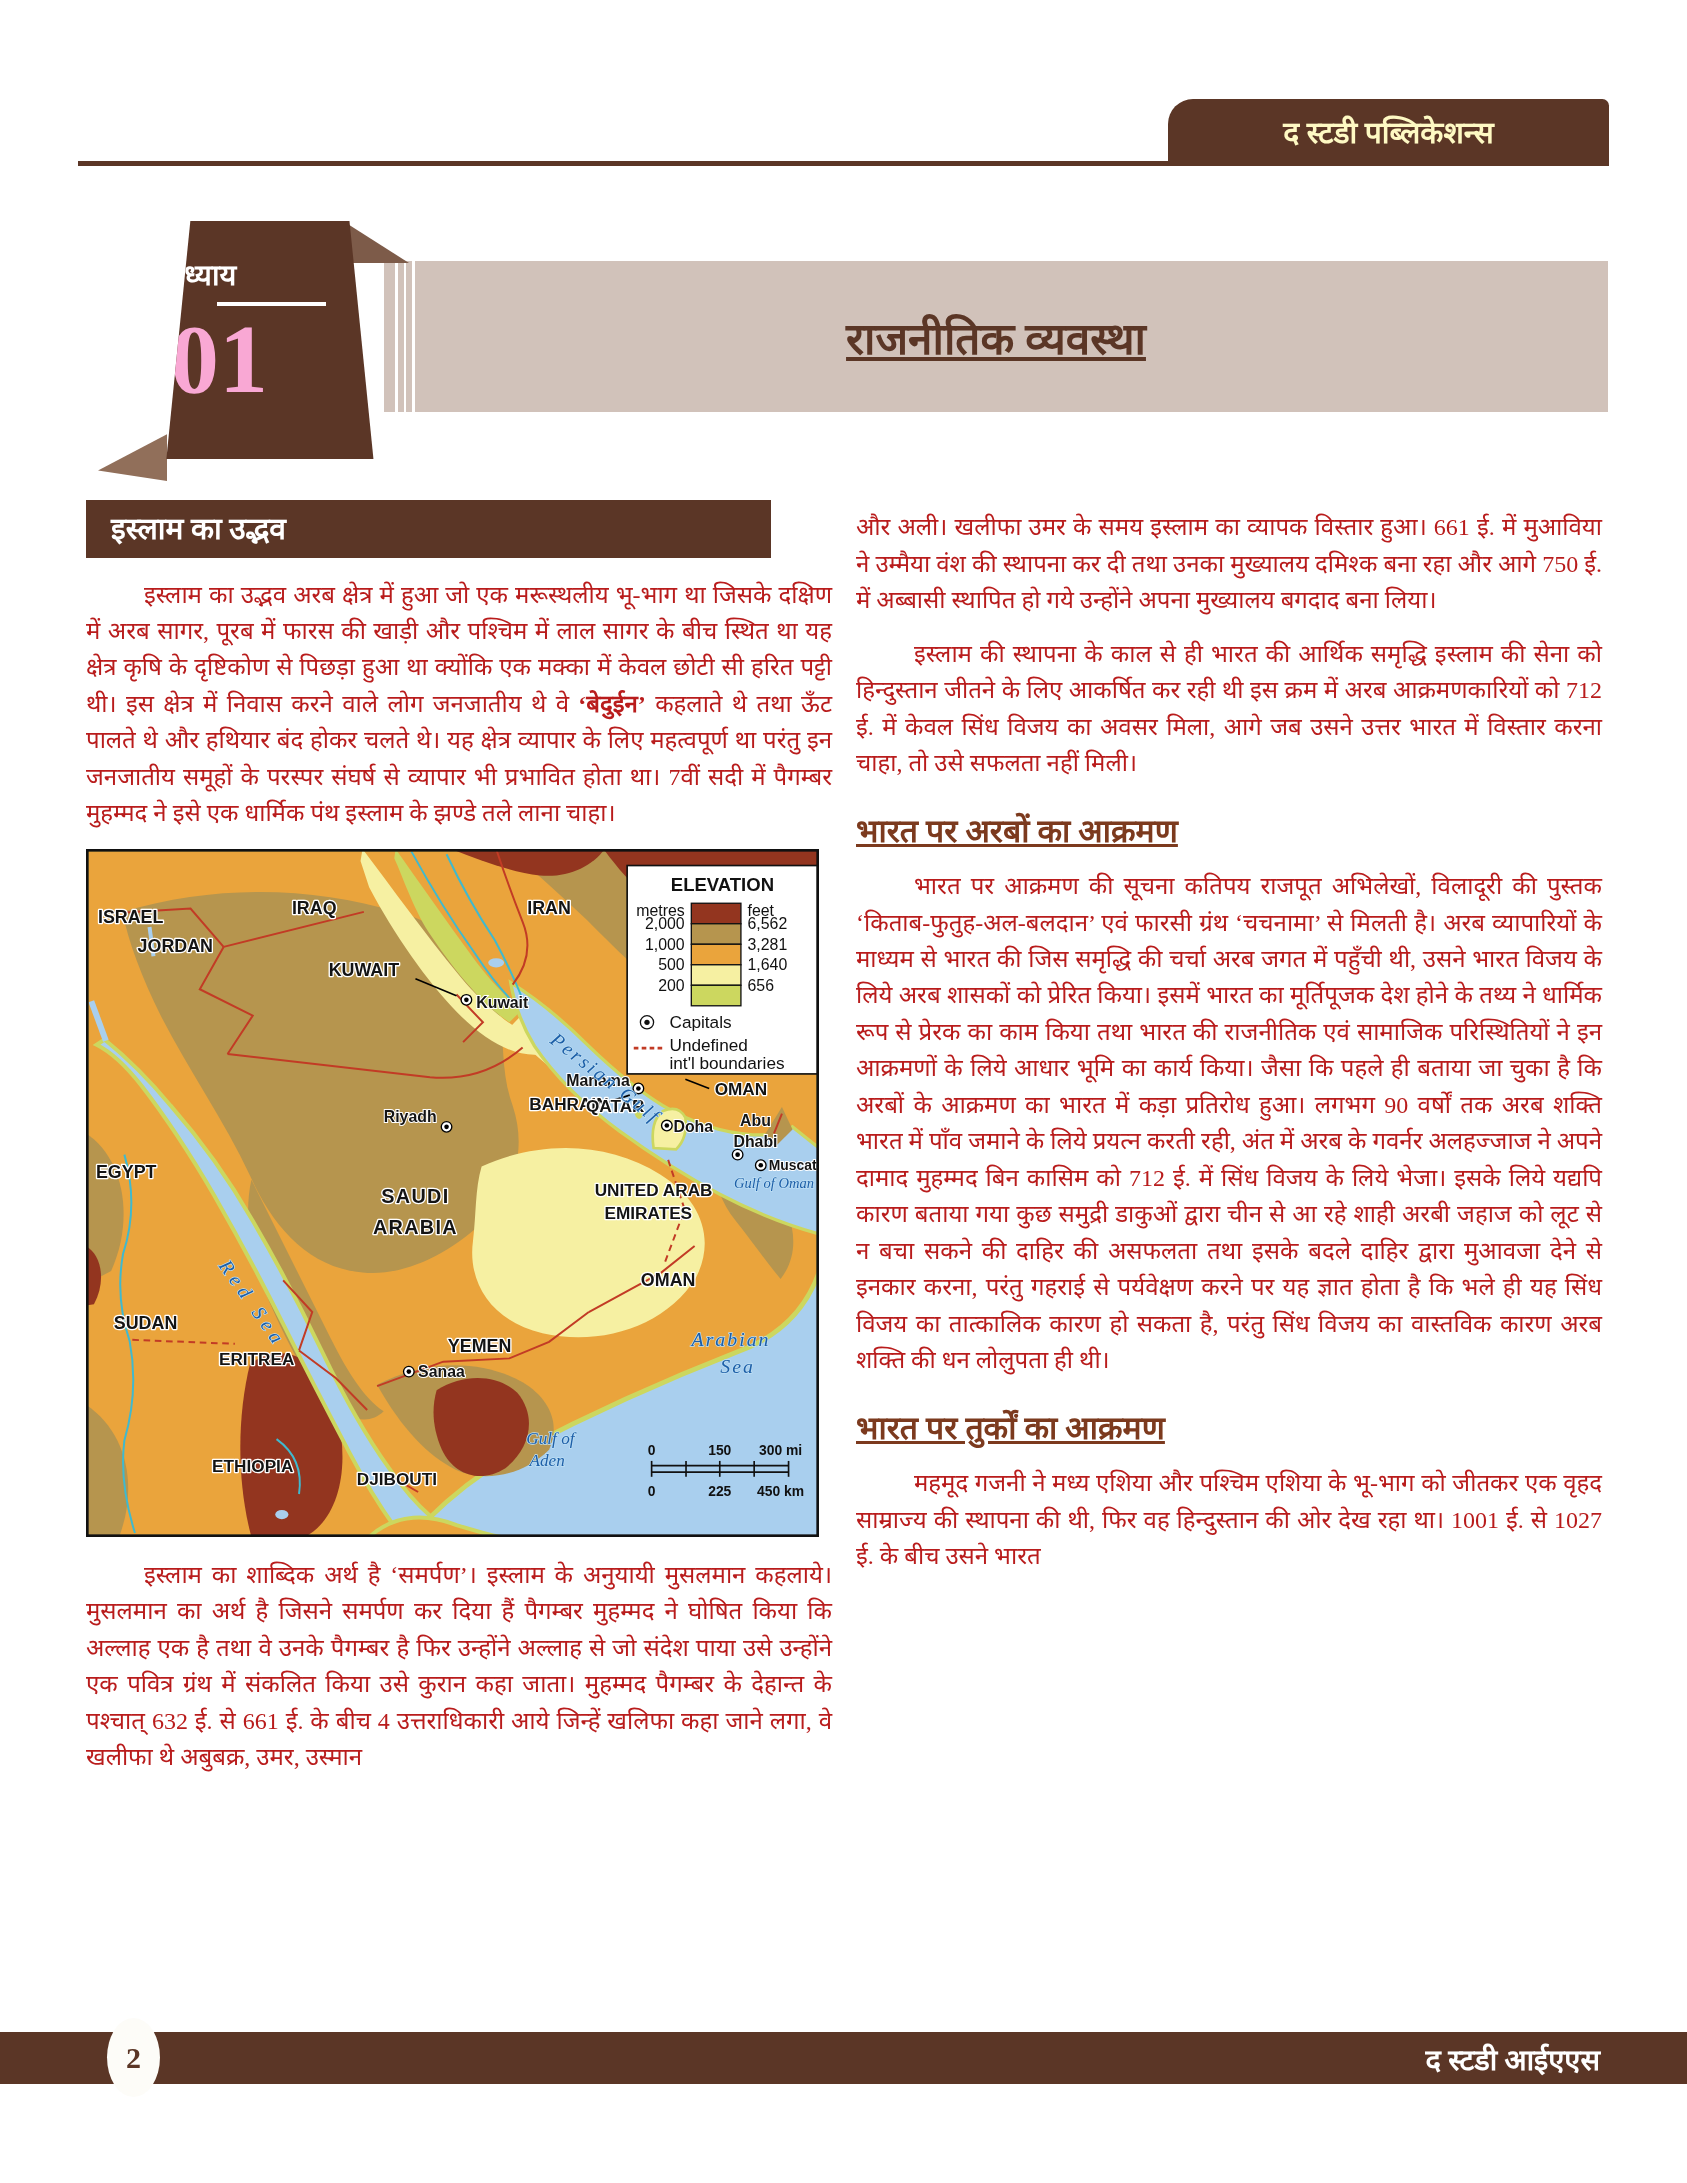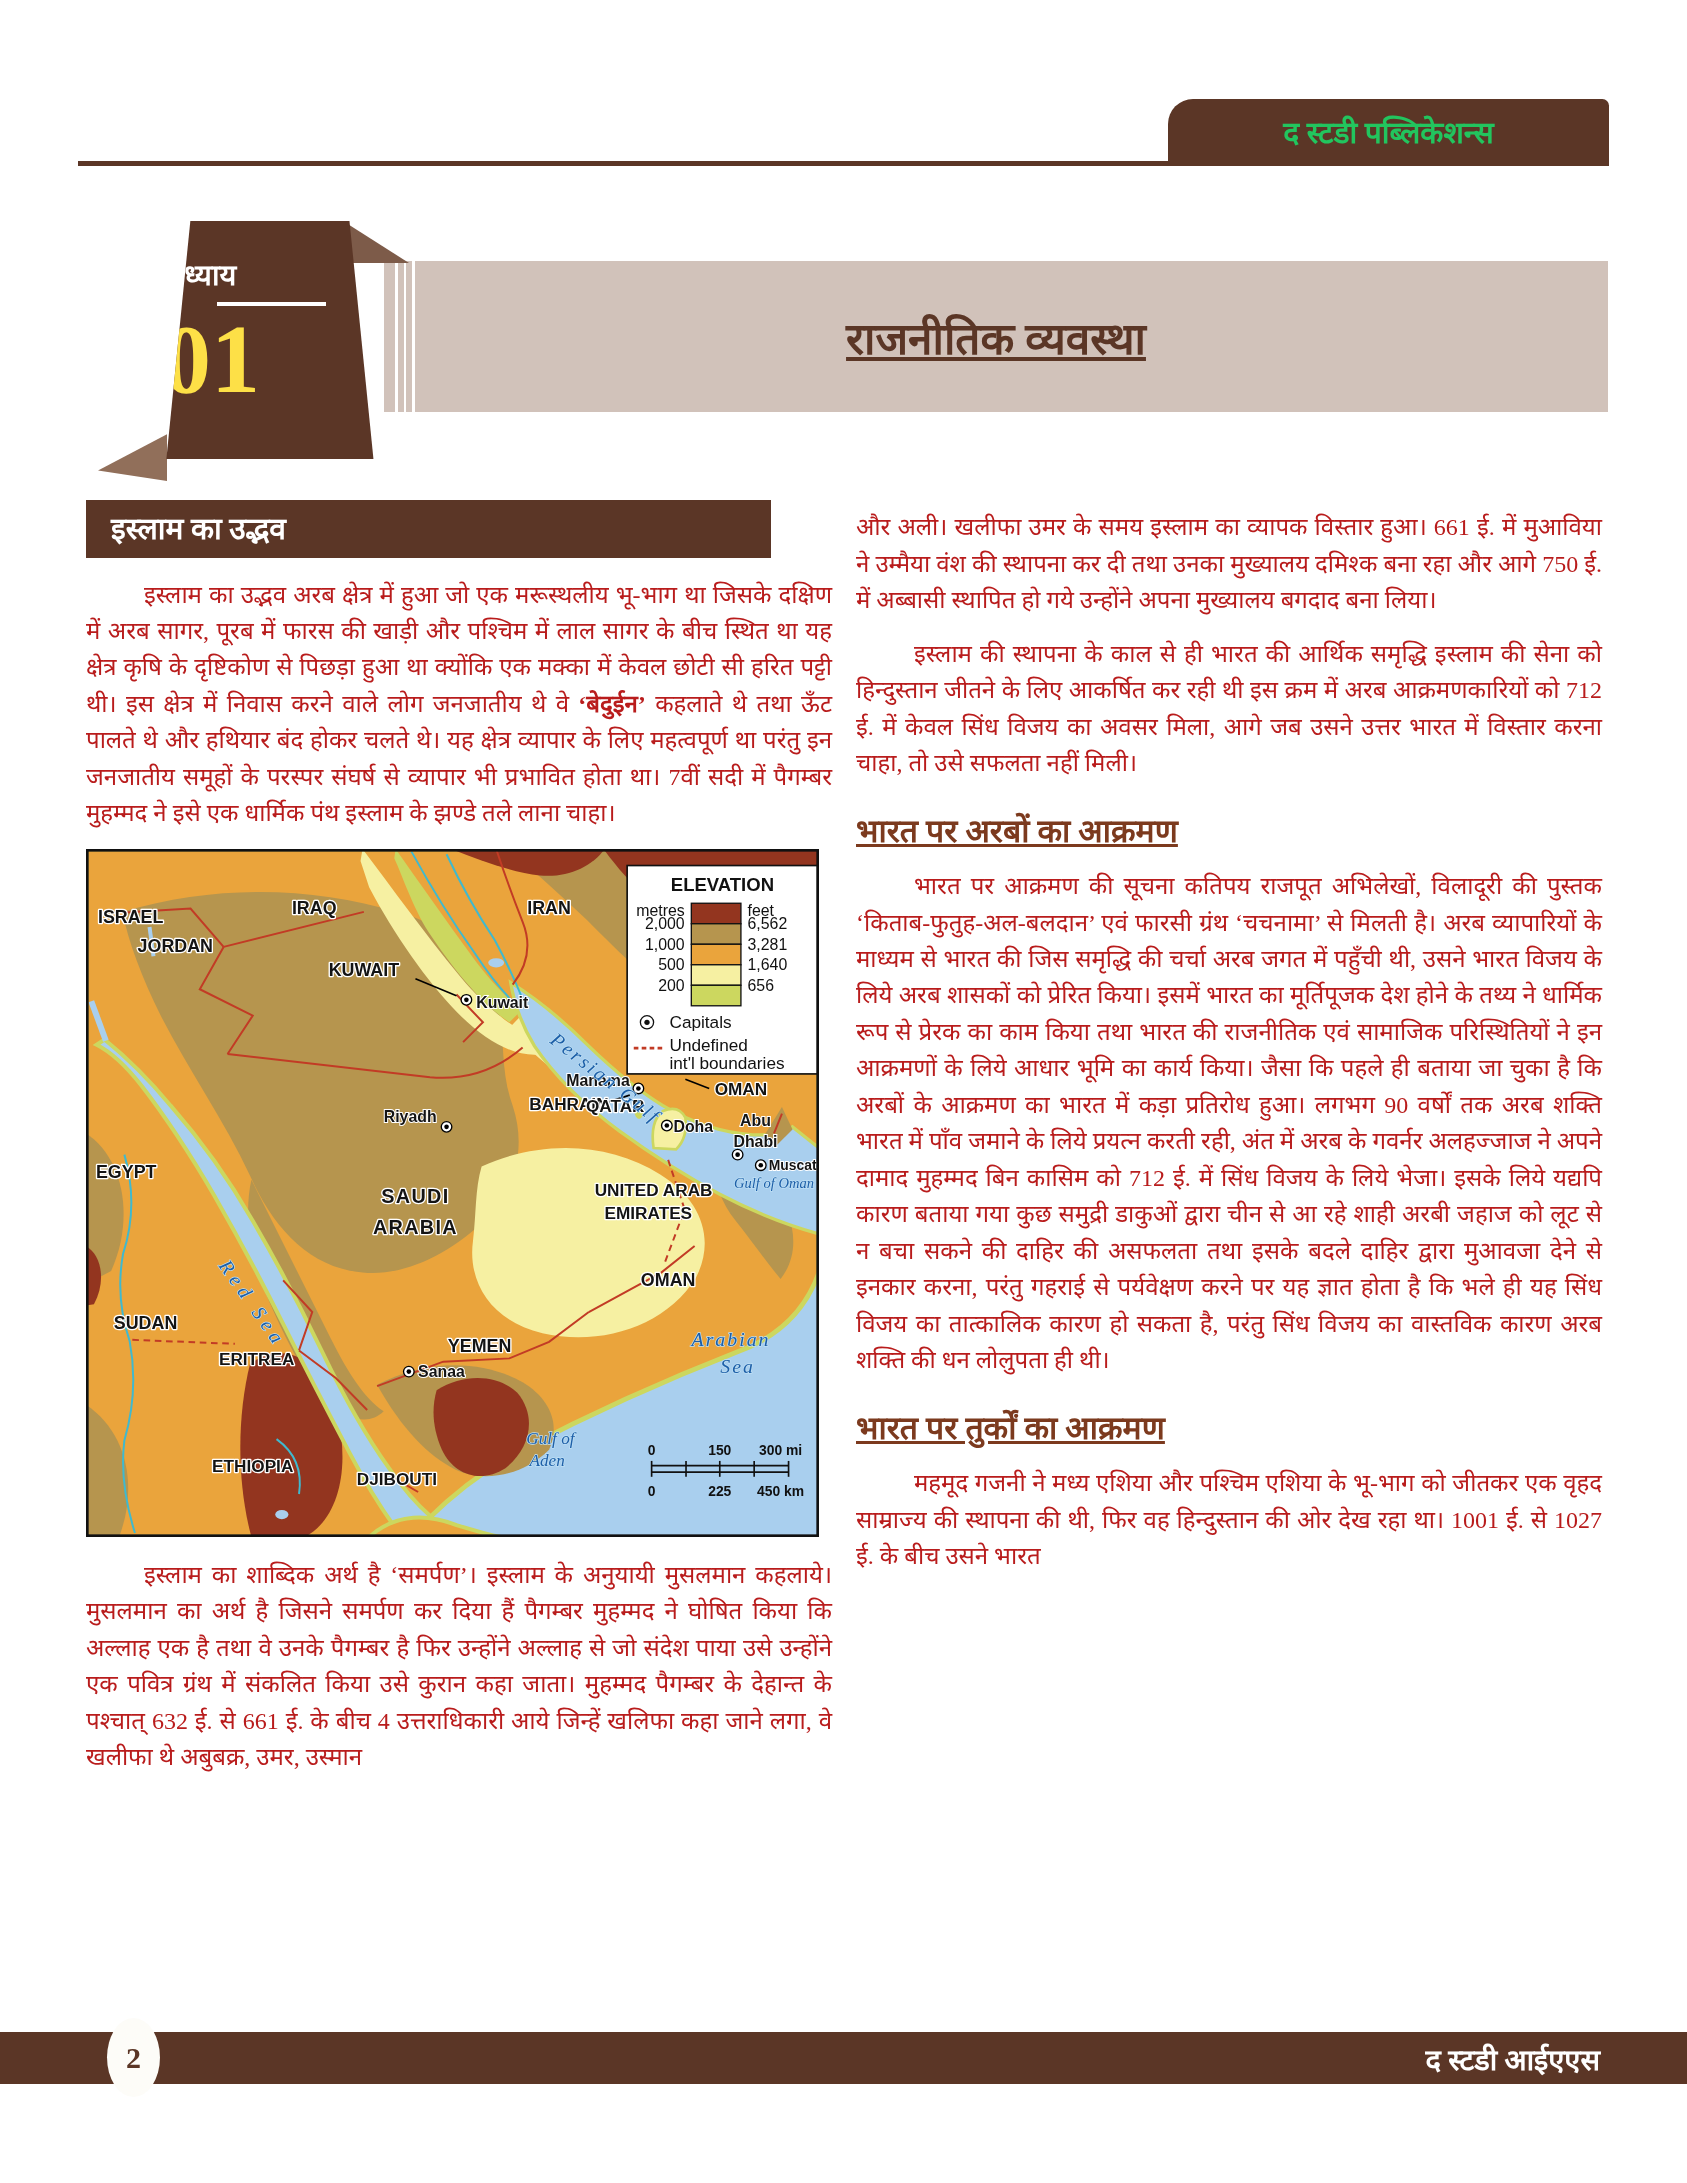--- a/index.html
+++ b/index.html
@@ -2,32 +2,32 @@
 <html style="font-size:10.6px"><head>
 <meta charset="utf-8">
 <style>
   html,body{margin:0;padding:0;background:#888;}
   .page{position:relative;width:1687px;height:2183px;background:#ffffff;overflow:hidden;
         font-family:"Liberation Serif","DejaVu Serif",serif;}
   
   .top-rule{position:absolute;left:78px;top:161px;width:1531px;height:4.6px;background:#5b3626;}
   .brand-box{position:absolute;left:1168px;top:99px;width:441px;height:64px;background:#5b3626;
              border-radius:25px 6.6px 0 0;display:flex;align-items:center;justify-content:center;
-             color:#22c55e;font-size:30px;font-weight:bold;}
+             color:#fef9c3;font-size:30px;font-weight:bold;}
   
   .band{position:absolute;left:384px;top:261px;width:1224px;height:151px;background:#d1c2ba;}
   .band-stripes{position:absolute;left:389px;top:261px;width:30px;height:151px;
                 background:repeating-linear-gradient(90deg,transparent 0 6px,#fff 6px 8.6px);}
   .band-title{position:absolute;left:384px;top:261px;width:1224px;height:151px;display:flex;
               align-items:center;justify-content:center;color:#5b3626;font-size:44px;font-weight:bold;text-decoration:underline;}
   .ribbon{position:absolute;left:162px;top:221px;width:218px;height:238px;background:#5b3626;z-index:3;
           clip-path:polygon(13% 0,86% 0,97% 100%,2% 100%);display:flex;flex-direction:column;align-items:flex-start;}
   .ribbon .chap{color:#fff;font-size:29px;font-weight:bold;margin-top:33px;}
   .ribbon .rule{width:109px;height:3.3px;background:#fff;margin:9.3px auto 2.6px;}
-  .ribbon .num{color:#fde047;font-size:98px;font-weight:bold;line-height:1.05;}
+  .ribbon .num{color:#f9a8d4;font-size:98px;font-weight:bold;line-height:1.05;margin-left:8px;}
   .fold-tr{position:absolute;left:343px;top:221px;width:66px;height:42px;background:#7d5b49;z-index:2;
            clip-path:polygon(0 0,100% 100%,0 100%);}
   .fold-bl{position:absolute;left:98px;top:429px;width:69px;height:52px;background:#916f5a;z-index:2;
            clip-path:polygon(100% 10%,100% 100%,0 80%);}
   
   .content{position:absolute;left:86px;top:500px;width:1516px;display:flex;gap:24px;}
   .col{width:746px;}
   .sec-head{height:58px;background:#5b3626;color:#fff;font-size:30px;font-weight:bold;
             line-height:58px;padding-left:25px;width:660px;margin-bottom:18.5px;}
   .body-text{font-size:24px;line-height:1.52;text-align:justify;color:#b91c1c;margin:0 0 17px 0;}

